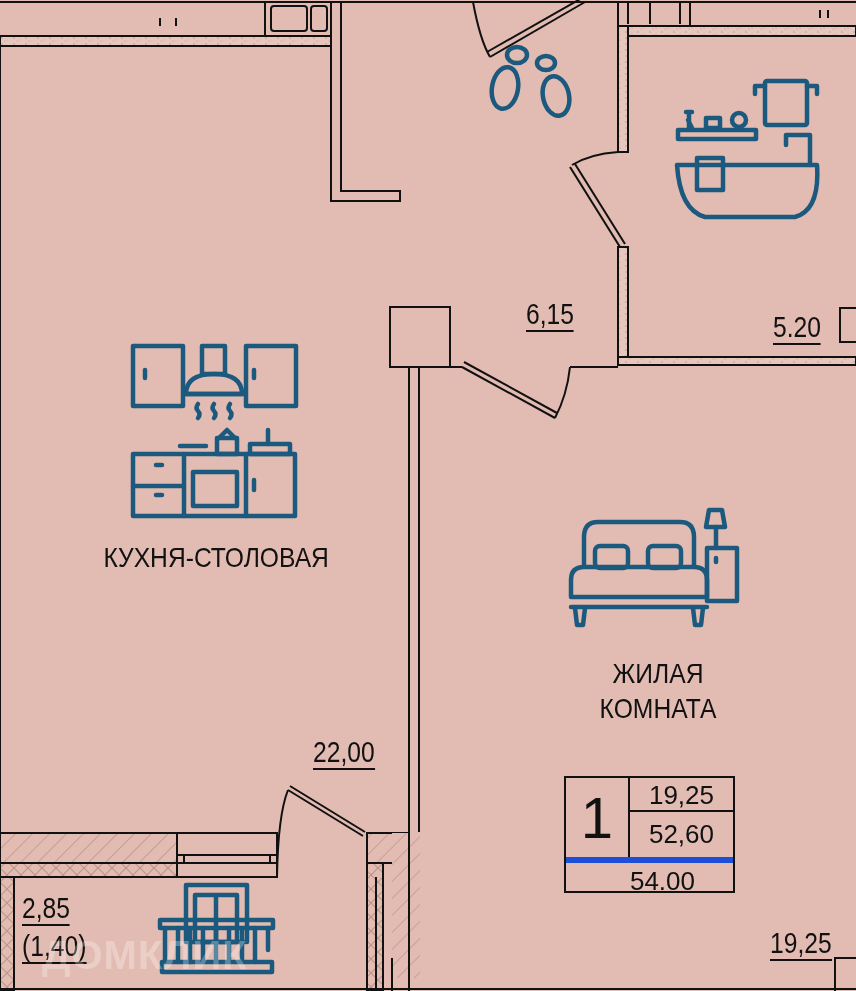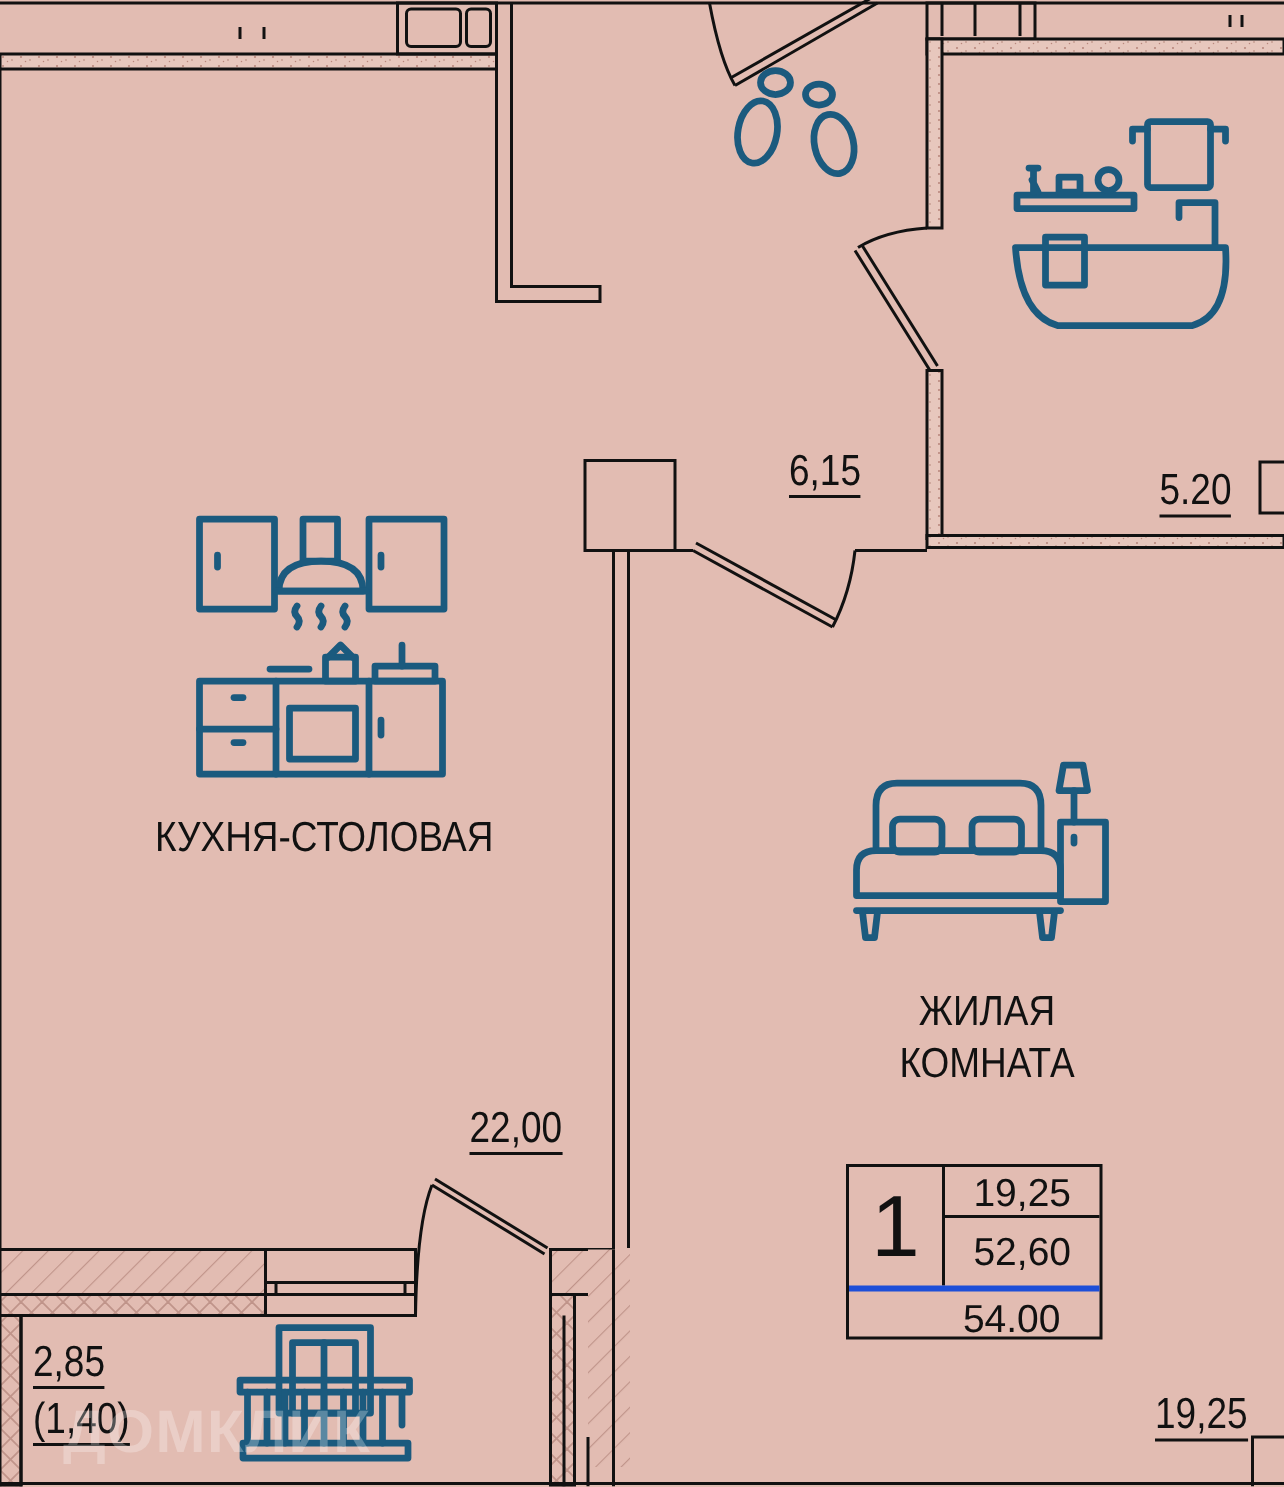--- a/index.html
+++ b/index.html
@@ -5,21 +5,21 @@
   html, body { margin:0; padding:0; }
   body { width:856px; height:991px; background:#e2bcb2; position:relative; overflow:hidden;
          font-family:"Liberation Sans", sans-serif; color:#111; }
   svg.plan { position:absolute; left:0; top:0; }
   .area { position:absolute; font-size:29px; line-height:1; border-bottom:2px solid #111; padding-bottom:1px; transform:scaleX(0.85); transform-origin:left top; }
   .room-name { position:absolute; font-size:28px; line-height:1.25; text-align:center; transform:scaleX(0.88); transform-origin:center top; }
   .summary { position:absolute; left:564px; top:776px; width:171px; height:117px; border:2px solid #111; box-sizing:border-box; }
   .summary .rooms { position:absolute; left:0; top:0; width:62px; height:79px; border-right:2px solid #111; font-size:58px; display:flex; align-items:center; justify-content:center; }
   .summary .r1 { position:absolute; left:64px; top:0; right:0; height:32px; border-bottom:2px solid #111; font-size:26px; text-align:center; line-height:34px; }
   .summary .r2 { position:absolute; left:64px; top:34px; right:0; height:29px; font-size:26px; text-align:center; line-height:44px; }
-  .summary .r3 { position:absolute; left:0; top:79px; right:0; bottom:0; border-top:4px solid #1d4ed8; font-size:26px; text-align:right; padding-right:26px; line-height:36px; }
+  .summary .r3 { position:absolute; left:0; top:79px; right:0; bottom:0; border-top:6px solid #1d4ed8; font-size:26px; text-align:right; padding-right:38px; line-height:36px; }
   .watermark { position:absolute; left:42px; top:933px; font-size:40px; color:rgba(255,255,255,0.28); font-weight:bold; letter-spacing:1px; }
 </style>
 </head>
 <body>
 
 <svg class="plan" width="856" height="991" viewBox="0 0 856 991">
   <defs>
     <pattern id="speckle" width="12" height="6" patternUnits="userSpaceOnUse">
       <rect width="12" height="6" fill="#e7c7bd"></rect>
       <circle cx="2" cy="2" r="0.7" fill="#b9887d"></circle>

